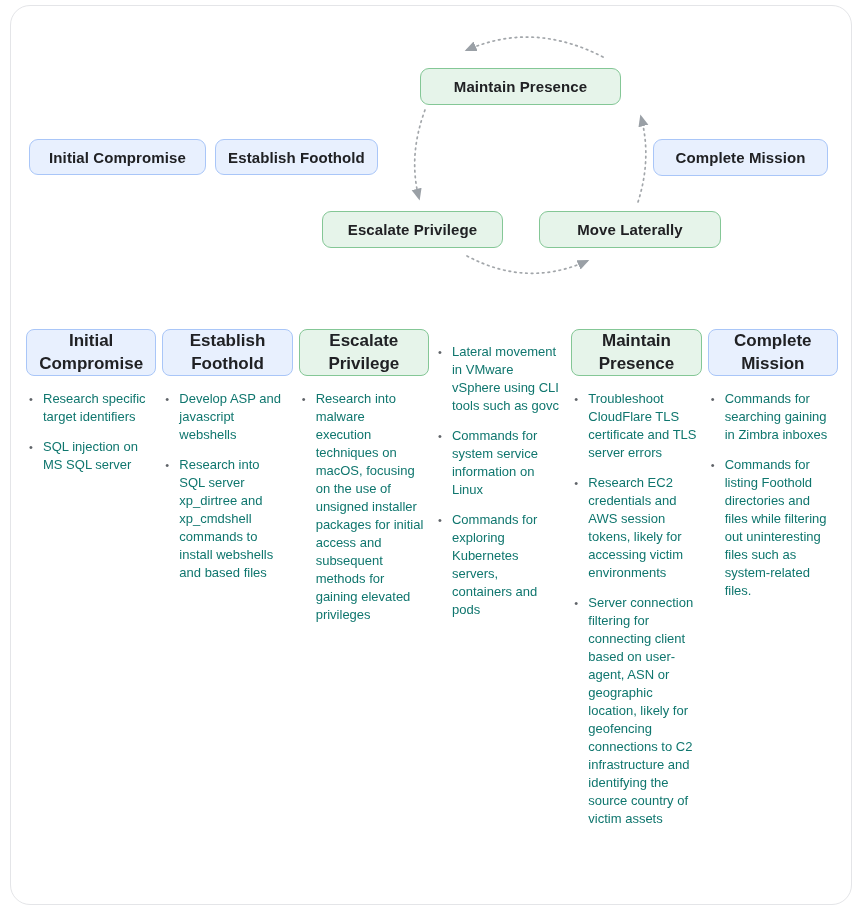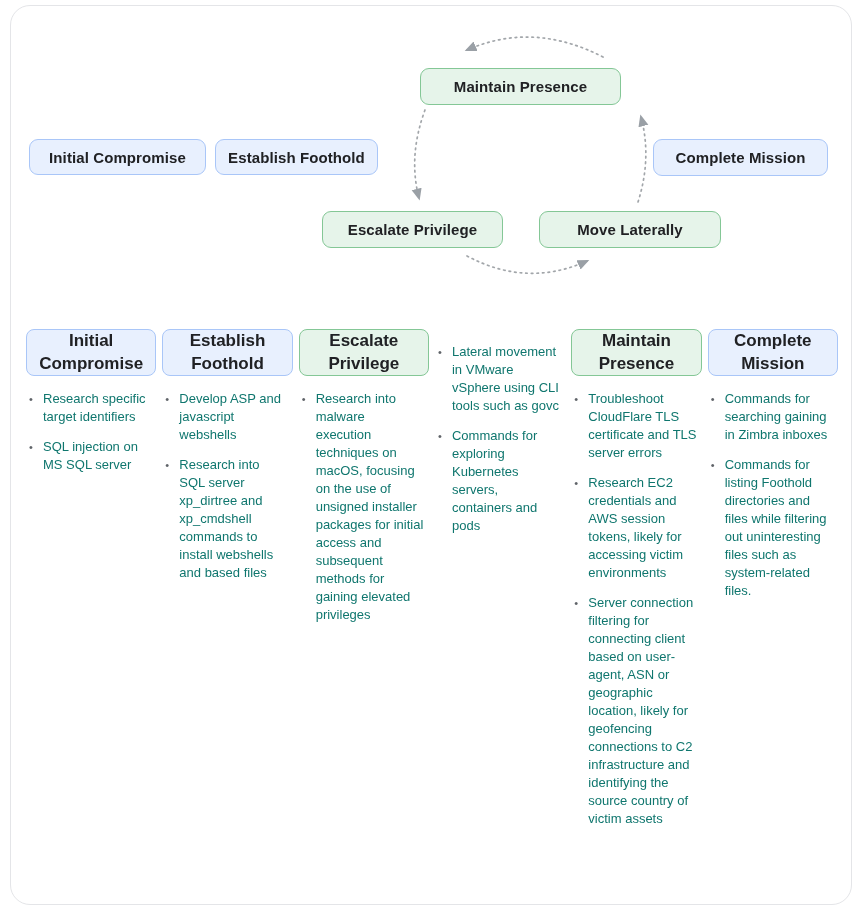--- a/index.html
+++ b/index.html
@@ -154,20 +154,21 @@
         <div class="hdr green">Escalate
 Privilege</div>
         <ul>
           <li>Research into malware execution techniques on macOS, focusing on the use of unsigned installer packages for initial access and subsequent methods for gaining elevated privileges</li>
         </ul>
       </div>
 
       <div class="col">
         <ul>
           <li>Lateral movement in VMware vSphere using CLI tools such as govc</li>
+          <li>Commands for system service information on Linux</li>
           <li>Commands for exploring Kubernetes servers, containers and pods</li>
         </ul>
       </div>
 
       <div class="col">
         <div class="hdr green">Maintain
 Presence</div>
         <ul>
           <li>Troubleshoot CloudFlare TLS certificate and TLS server errors</li>
           <li>Research EC2 credentials and AWS session tokens, likely for accessing victim environments</li>

